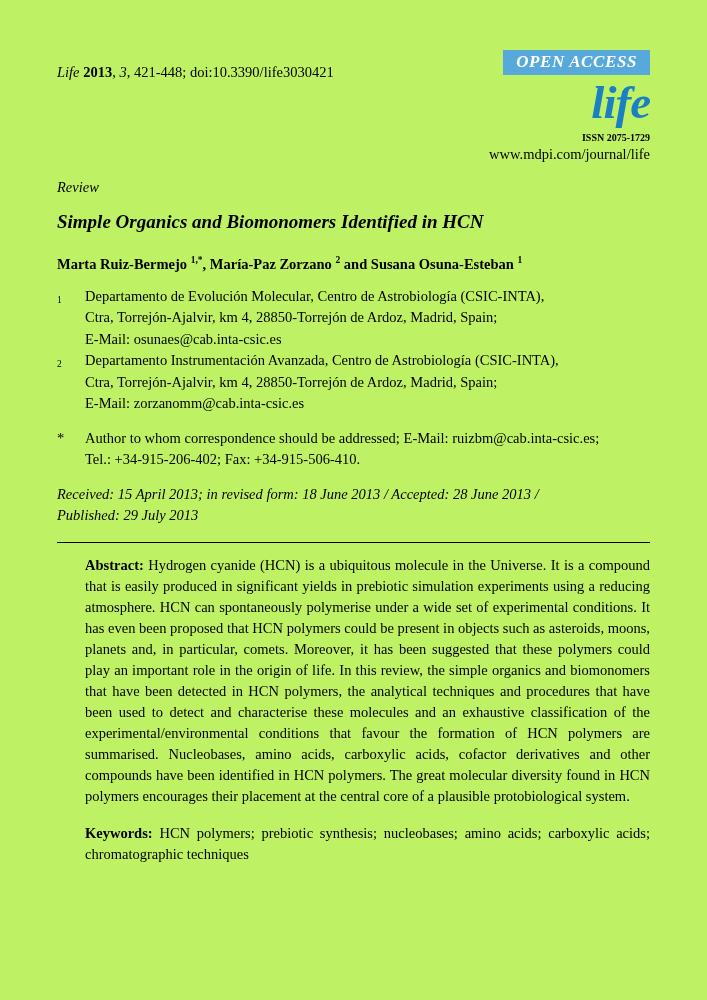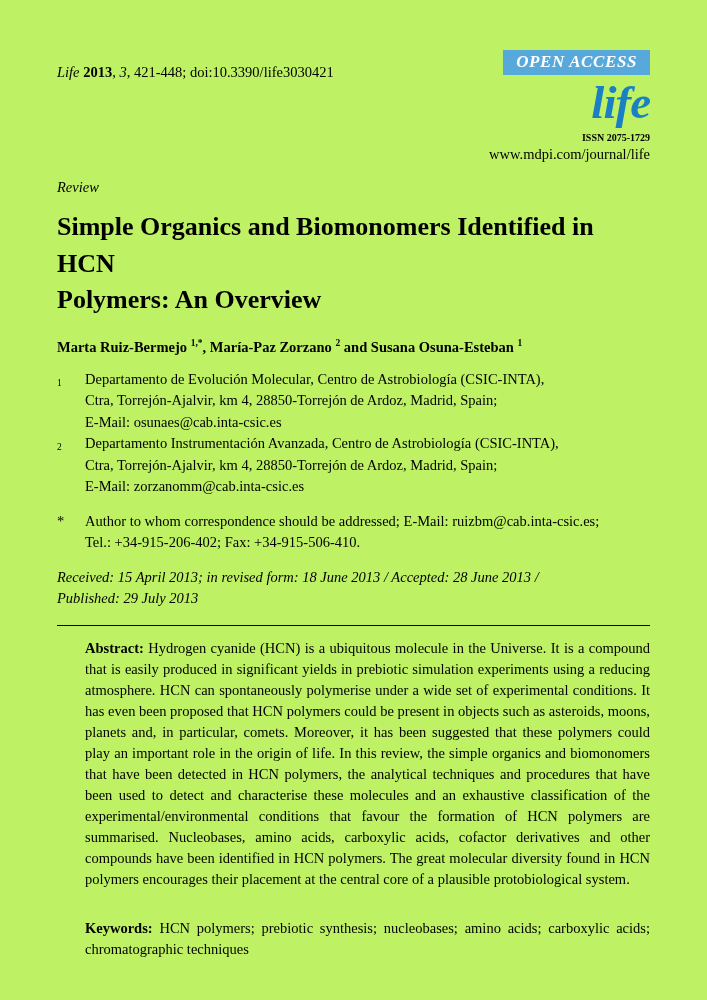--- a/index.html
+++ b/index.html
@@ -55,23 +55,24 @@
     margin-top: 5px;
     font-size: 10px;
   }
   .site { margin-top: 3px; text-align: center; }
   .review {
     font-style: italic;
     margin-top: 16px;
   }
   .title {
     font-weight: bold;
-    font-size: 26px;
+    font-size: 19px;
     line-height: 1.4;
     margin-top: 13px;
+    font-style: italic;
   }
   .title span { display: block; }
   .authors {
     font-weight: bold;
     margin-top: 20px;
   }
   .sup {
     font-size: 9.5px;
     vertical-align: super;
     line-height: 0;
@@ -97,21 +98,21 @@
     border: 0;
     border-top: 1px solid #000000;
     margin: 15px 0 0 0;
   }
   .abstract {
     margin: 12px 0 0 28px;
     text-align: justify;
     line-height: 21px;
   }
   .keywords {
-    margin: 28px 0 0 28px;
+    margin: 16px 0 0 28px;
     text-align: justify;
     line-height: 21px;
   }
 </style>
 </head>
 <body>
 
 <div class="page">
 
   <div class="header">
@@ -125,21 +126,20 @@
       <div class="logo">life</div>
       <div class="issn">ISSN 2075-1729</div>
       <div class="site">www.mdpi.com/journal/life</div>
     </div>
   </div>
 
   <div class="review">Review</div>
 
   <h1 class="title" style="margin:13px 0 0 0;">
     <span>Simple Organics and Biomonomers Identified in HCN</span>
-    <span>Polymers: An Overview</span>
   </h1>
 
   <div class="authors">
     <span>Marta Ruiz-Bermejo </span><span class="sup">1,*</span><span>, María-Paz Zorzano </span><span class="sup">2</span><span> and Susana Osuna-Esteban </span><span class="sup">1</span>
   </div>
 
   <div class="aff-list">
     <div class="hang aff">
       <div class="marker"><span>1</span></div>
       <div class="lines">

